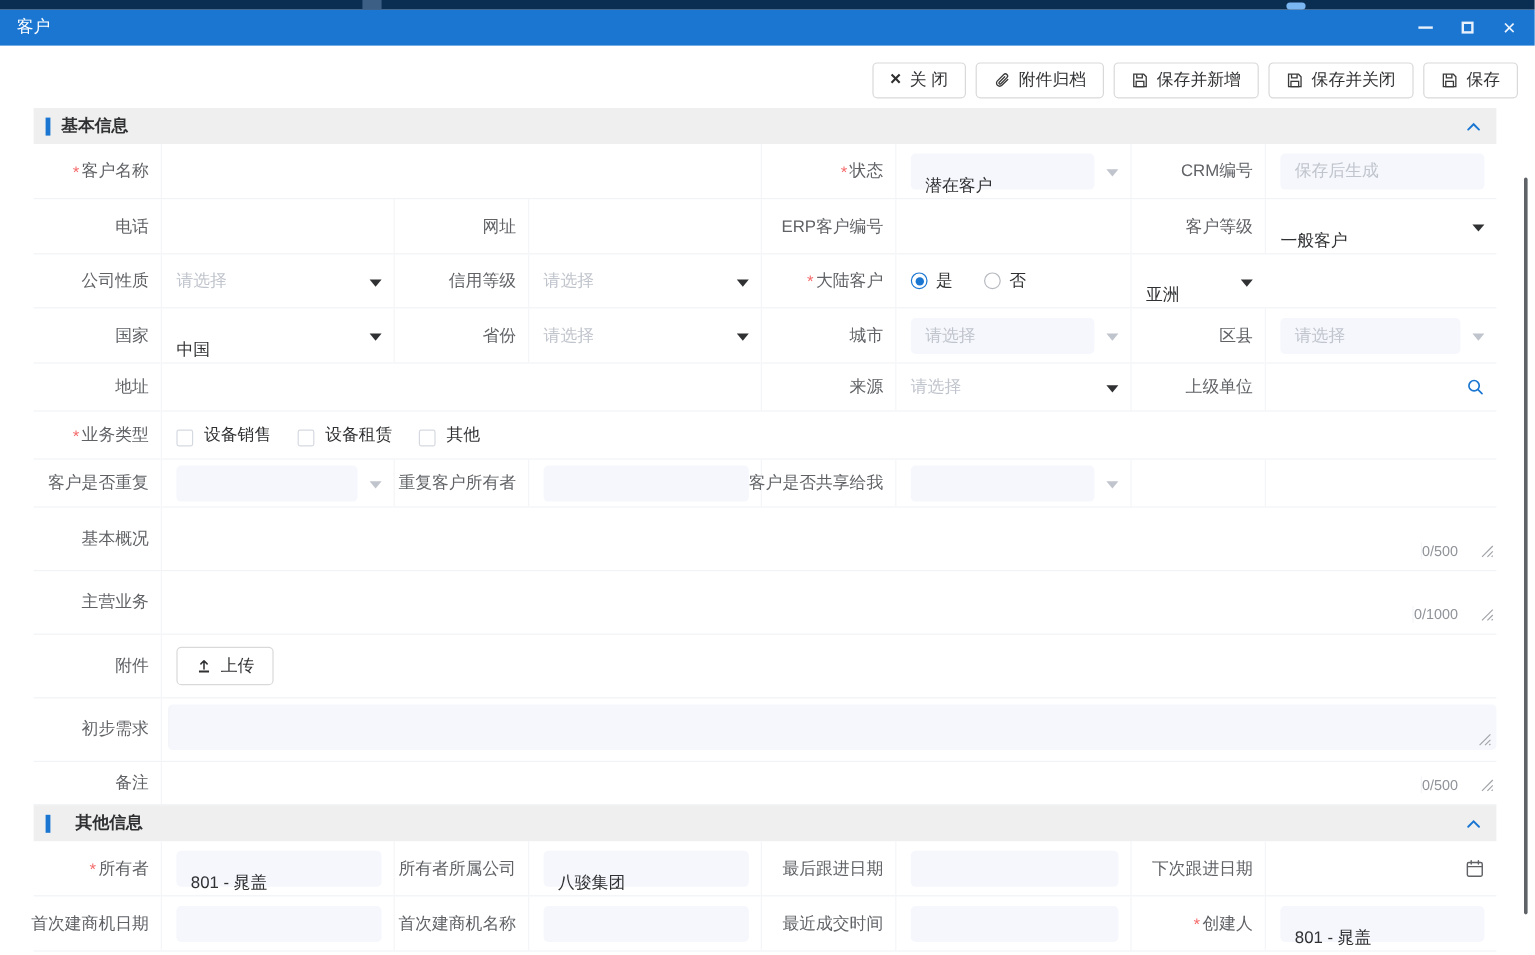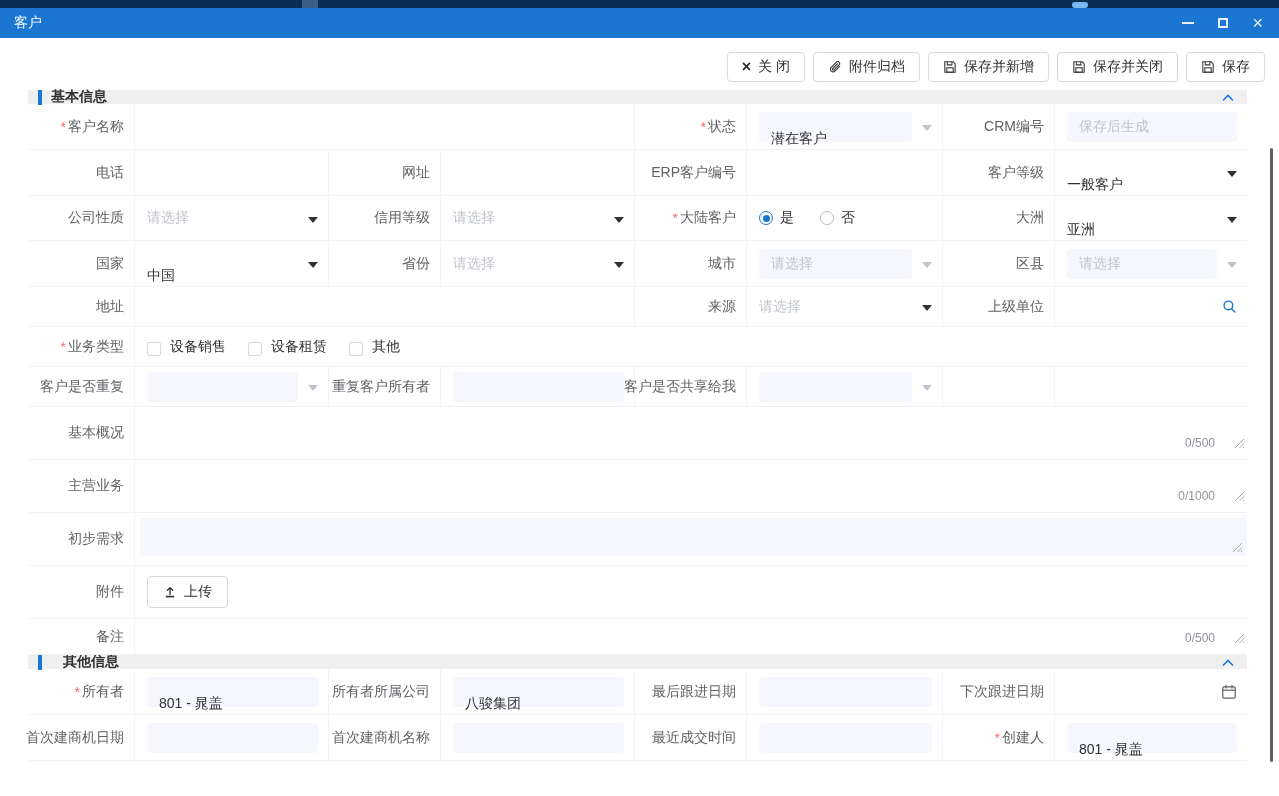--- a/index.html
+++ b/index.html
@@ -20,21 +20,21 @@
   .win-min { width:12px; height:2px; background:#e8f1fb; cursor:pointer; }
   .win-max { width:10px; height:10px; border:2px solid #e8f1fb; cursor:pointer; }
   .win-close { color:#eef5fd; font-size:18px; line-height:16px; cursor:pointer; font-weight:400; }
   
   .toolbar { display:flex; justify-content:flex-end; gap:8px; padding:14px 14px 0 0; }
   .tbtn { display:inline-flex; align-items:center; gap:7px; height:30px; padding:0 14px;
           background:#fff; border:1px solid #d9d9d9; border-radius:4px; font-size:14px; color:#303133; cursor:pointer; }
   .tbtn .x-glyph { font-size:16px; font-weight:700; color:#2f2f2f; line-height:14px; }
   
   .content { padding:0 32px 0 28px; }
-  .section-header { height:14px; background:#efefef; display:flex; align-items:center; margin-top:8px; }
+  .section-header { height:30px; background:#efefef; display:flex; align-items:center; margin-top:8px; }
   .sec-bar { width:4px; height:15px; background:#1b76d2; margin:0 9px 0 10px; flex:none; }
   .sec-title { font-weight:bold; font-size:14px; color:#303133; }
   .sec-chevron { margin-left:auto; margin-right:12px; cursor:pointer; display:flex; }
   
   .row { display:grid; grid-template-columns:106px 194px 112px 194px 112px 196px 112px 1fr;
          border-bottom:1px solid #f1f3f6; position:relative; align-items:stretch; }
   .row > * + * { border-left:1px solid #f4f5f8; }
   .h46{height:46px} .h45{height:45px} .h40{height:40px} .h53{height:53px} .h36{height:36px}
   .lbl { display:flex; align-items:center; justify-content:flex-end; padding-right:10px;
          font-size:14px; color:#606266; white-space:nowrap; }
@@ -215,23 +215,20 @@
     <div class="fld">
       <span class="ro">
           <span class="rdo on"></span>
           <span>是</span>
         </span>
       <span class="ro">
           <span class="rdo"></span>
           <span>否</span>
         </span>
     </div>
-    <div class="lbl">
-        <span>大洲</span>
-      </div>
     <div class="fld sel">
       <span class="val">亚洲</span>
       <span class="caret"></span>
     </div>
   </div>
 
   <div class="row h46">
     <div class="lbl">
         <span>国家</span>
       </div>
@@ -371,44 +368,44 @@
       <span class="resize">
         <svg width="11" height="11" viewBox="0 0 11 11">
             <path d="M1 10 10 1 M5.5 10 10 5.5 M9 10 10 9" stroke="#a0a3a8" stroke-width="1" fill="none"></path>
           </svg>
       </span>
     </div>
   </div>
 
   <div class="row h53">
     <div class="lbl">
+        <span>附件</span>
+      </div>
+    <div class="fld span7">
+      <button class="upload-btn">
+        <svg width="14" height="14" viewBox="0 0 14 14">
+            <path d="M7 9.5V3 M4.4 5.2 7 2.6l2.6 2.6" stroke="#303133" stroke-width="1.3" fill="none" stroke-linecap="round" stroke-linejoin="round"></path>
+            <path d="M2.8 11.6h8.4" stroke="#303133" stroke-width="1.7"></path>
+          </svg>
+        <span>上传</span>
+      </button>
+    </div>
+  </div>
+
+  <div class="row h53">
+    <div class="lbl">
         <span>初步需求</span>
       </div>
     <div class="fld span7"></div>
     <div class="ta-fill">
       <span class="resize">
         <svg width="11" height="11" viewBox="0 0 11 11">
             <path d="M1 10 10 1 M5.5 10 10 5.5 M9 10 10 9" stroke="#a0a3a8" stroke-width="1" fill="none"></path>
           </svg>
       </span>
-    </div>
-  </div>
-
-  <div class="row h53">
-    <div class="lbl">
-        <span>附件</span>
-      </div>
-    <div class="fld span7">
-      <button class="upload-btn">
-        <svg width="14" height="14" viewBox="0 0 14 14">
-            <path d="M7 9.5V3 M4.4 5.2 7 2.6l2.6 2.6" stroke="#303133" stroke-width="1.3" fill="none" stroke-linecap="round" stroke-linejoin="round"></path>
-            <path d="M2.8 11.6h8.4" stroke="#303133" stroke-width="1.7"></path>
-          </svg>
-        <span>上传</span>
-      </button>
     </div>
   </div>
 
   <div class="row h36">
     <div class="lbl">
         <span>备注</span>
       </div>
     <div class="fld span7"></div>
     <div class="counter">
       <span>0/500</span>

